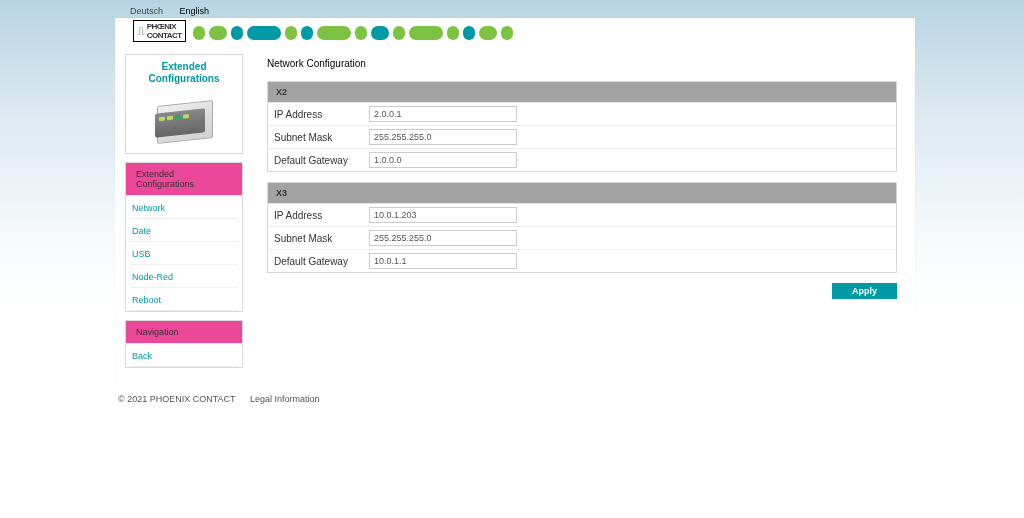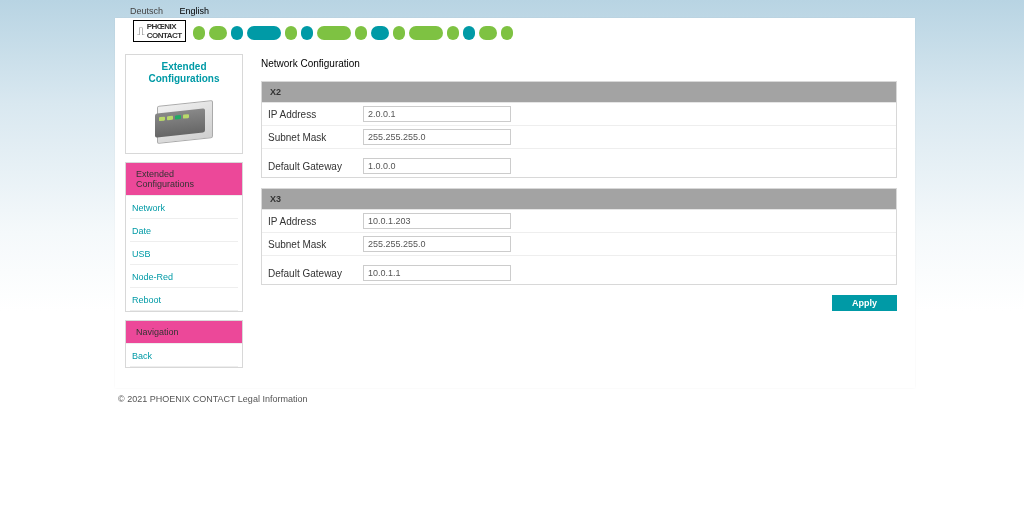--- a/index.html
+++ b/index.html
@@ -75,21 +75,21 @@
   .blob { height: 14px; border-radius: 7px; }
   .g { background: #7ec242; }
   .t { background: #009aa6; }
   .w10 { width: 12px; }
   .w18 { width: 18px; }
   .w30 { width: 34px; }
 
   .content-wrap {
     display: flex;
     padding: 10px 18px 0 10px;
-    gap: 18px;
+    gap: 24px;
   }
 
   .sidebar { width: 118px; }
   .sb-box {
     border: 1px solid #d8d8d8;
     background: #fff;
     margin-bottom: 8px;
     padding: 6px 4px;
   }
   .sb-title {
@@ -167,21 +167,21 @@
     padding: 5px 8px;
     border-bottom: 1px solid #e5e5e5;
     font-size: 9px;
   }
   .iface-row {
     display: flex;
     align-items: center;
     border-bottom: 1px solid #eee;
     padding: 3px 6px;
   }
-  .iface-row:last-child { border-bottom: none; margin-top: 6px; }
+  .iface-row:last-child { border-bottom: none; }
   .iface-label {
     width: 95px;
     color: #333;
     font-size: 10px;
   }
   .iface-row input {
     flex: 0 0 138px;
     border: 1px solid #ccc;
     font-size: 9px;
     padding: 2px 4px;
@@ -200,21 +200,21 @@
     border-radius: 0;
     cursor: pointer;
   }
 
   .footer {
     margin-left: 118px;
     padding-top: 6px;
     font-size: 9px;
     color: #555;
   }
-  .footer span { }
+  .footer span { margin-right: 12px; }
   .footer a { color: #555; text-decoration: none; cursor: pointer; }
 </style>
 </head>
 <body>
 
 <div class="lang-bar">
   <span>Deutsch</span>
   <span class="active">English</span>
 </div>
 

